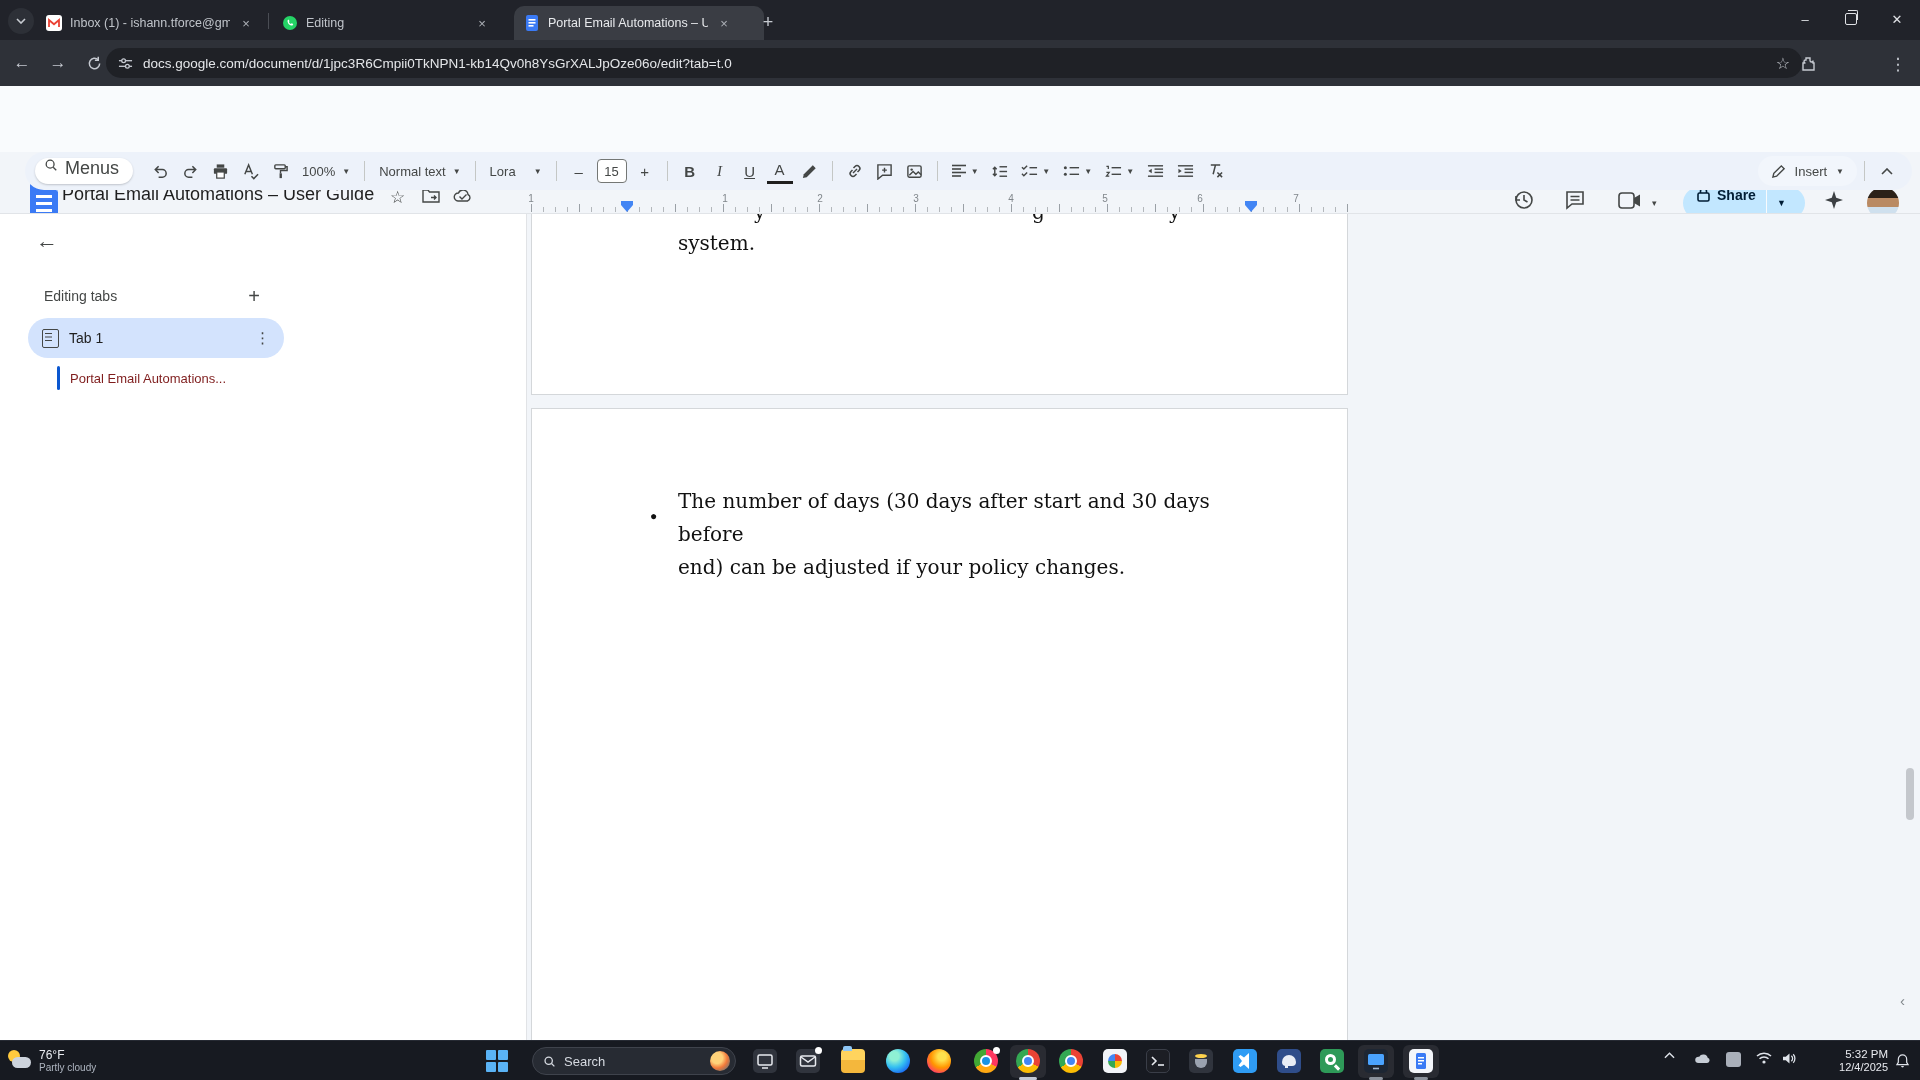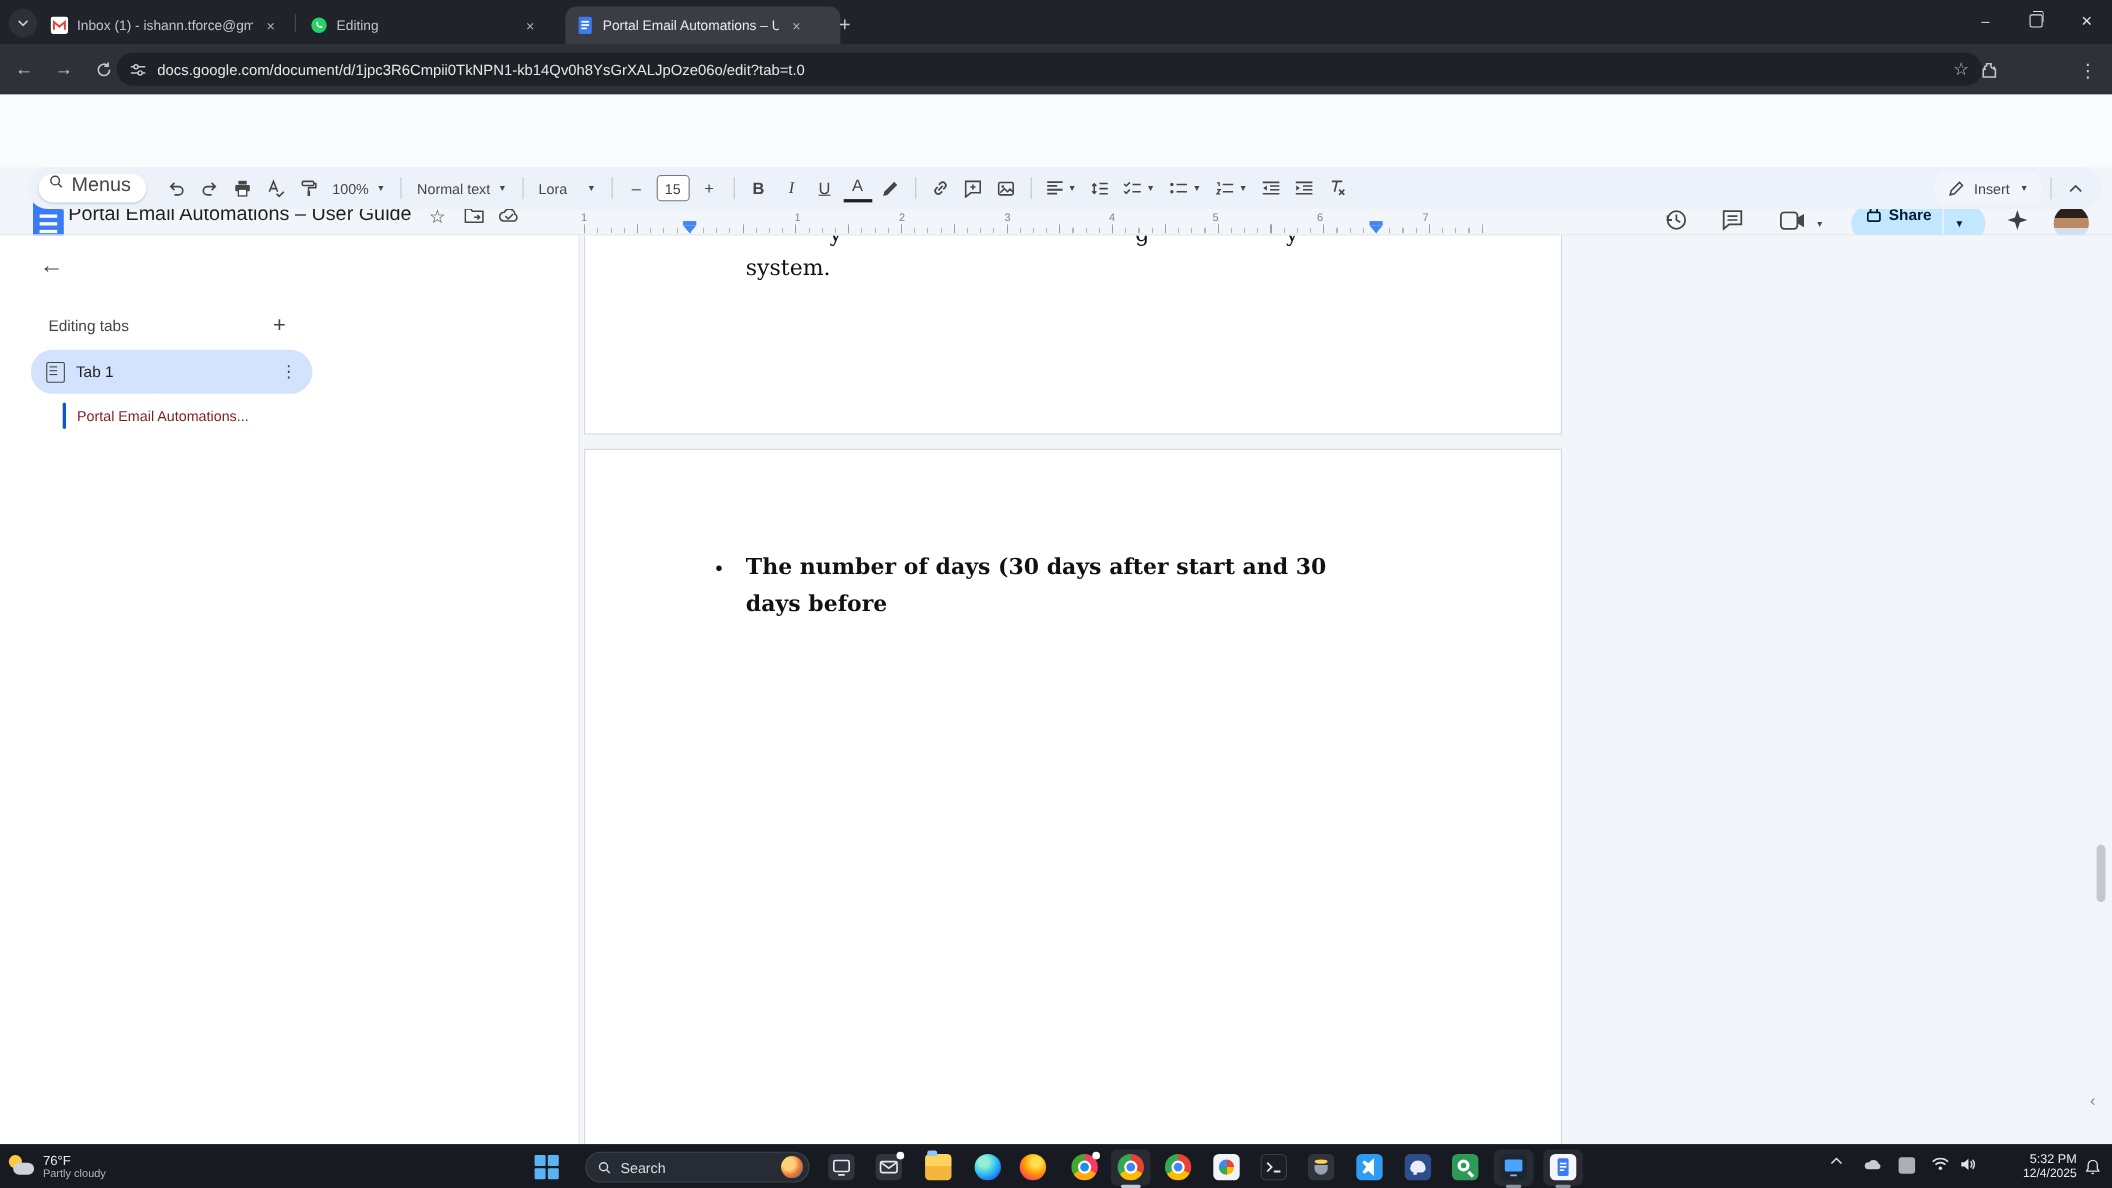--- a/index.html
+++ b/index.html
@@ -84,21 +84,21 @@
            display:flex;align-items:center;padding:0 14px;box-sizing:border-box;gap:10px;}
   .tabpill .lbl{font-size:14px;color:#1f1f1f;flex:1;}
   .kebab{font-size:15px;color:#444746;}
   .docicon{width:15px;height:17px;border:1.5px solid #444746;border-radius:2px;position:relative;}
   .docicon::before{content:"";position:absolute;left:2px;top:3px;width:7px;height:1.5px;background:#444746;box-shadow:0 3.5px 0 #444746,0 7px 0 #444746;}
   .outbar{position:absolute;left:57px;top:152px;width:3px;height:24px;background:#0b57d0;border-radius:2px;}
   .outitem{position:absolute;left:70px;top:157px;font-size:13px;color:#7f1d1d;white-space:nowrap;}
 
   
   #canvas{position:absolute;left:528px;top:214px;width:1392px;height:826px;background:#f2f5f9;overflow:hidden;}
-  .page{position:absolute;left:3px;width:889px;background:#fff;border:1px solid #d4d7da;box-sizing:border-box;}
+  .page{position:absolute;left:3px;width:817px;background:#fff;border:1px solid #d4d7da;box-sizing:border-box;}
   #page1{top:0px;height:181px;border-top:none;}
   #page2{top:194px;height:640px;border-bottom:none;}
   .doctext{font-family:"DejaVu Serif",serif;font-size:20px;color:#111;}
   .desc-clip{position:absolute;top:0;width:16px;height:13px;overflow:hidden;}
   .desc-clip span{display:block;transform:translateY(-14px);font-family:"DejaVu Serif",serif;font-size:20px;color:#111;}
   .vthumb{position:absolute;left:1378px;top:554px;width:8px;height:52px;background:#c4c7cc;border-radius:4px;}
   .hchev{position:absolute;left:1372px;top:778px;font-size:15px;color:#80868b;}
 
   
   #taskbar{position:absolute;left:0;top:1040px;width:1920px;height:40px;background:#171a21;border-top:1px solid #262a33;box-sizing:border-box;}
@@ -510,22 +510,23 @@
       <div class="desc-clip" style="left:500px;">
           <span>g</span>
         </div>
       <div class="desc-clip" style="left:637px;">
           <span>y</span>
         </div>
       <div class="doctext abs" style="left:146px;top:17px;">system.</div>
     </div>
     <div class="page" id="page2">
       <span class="abs" style="left:118px;top:100px;font-size:12px;color:#111;">●</span>
-      <div class="doctext abs" style="left:146px;top:90px;width:580px;line-height:33px;font-weight:bold;">
+      <div class="doctext abs" style="left:146px;top:76px;width:580px;line-height:33px;">
         <div>The number of days (30 days after start and 30 days before</div>
+        <div>end) can be adjusted if your policy changes.</div>
       </div>
     </div>
     <div class="vthumb"></div>
     <div class="hchev">‹</div>
   </div>
 
   <div id="taskbar">
     <div class="weather">
       <span class="wicon">
           <i class="wsun"></i>

